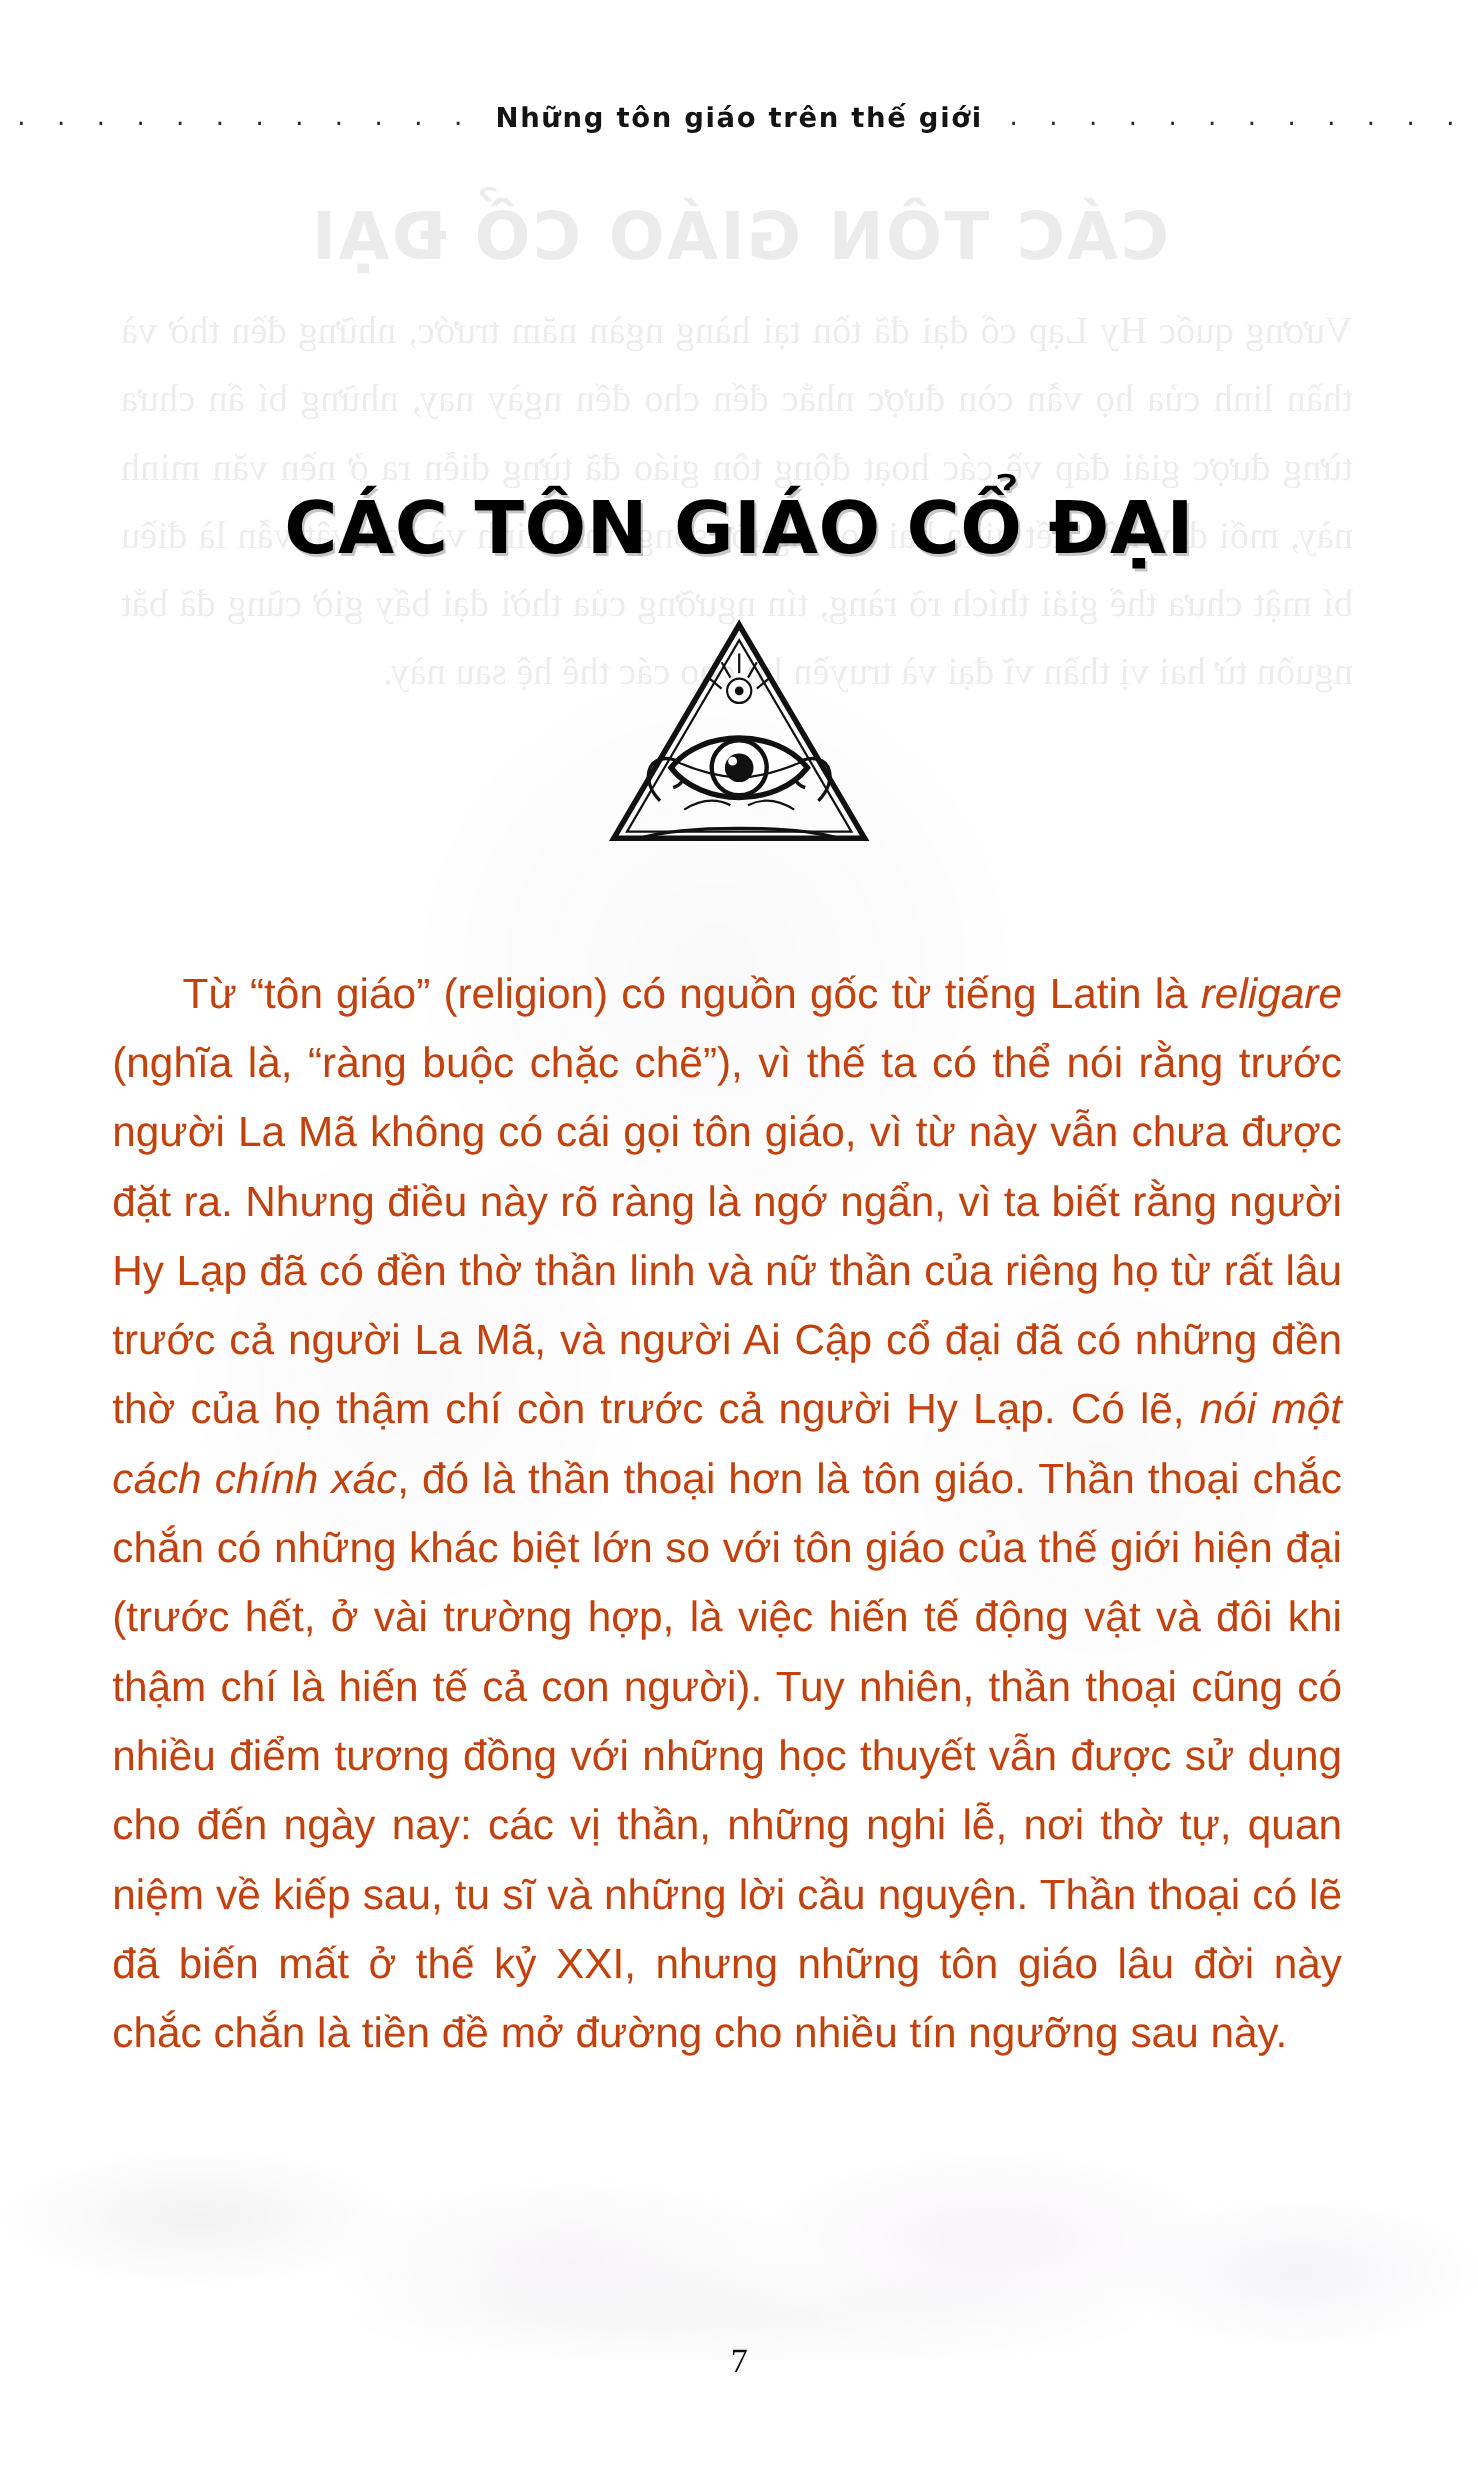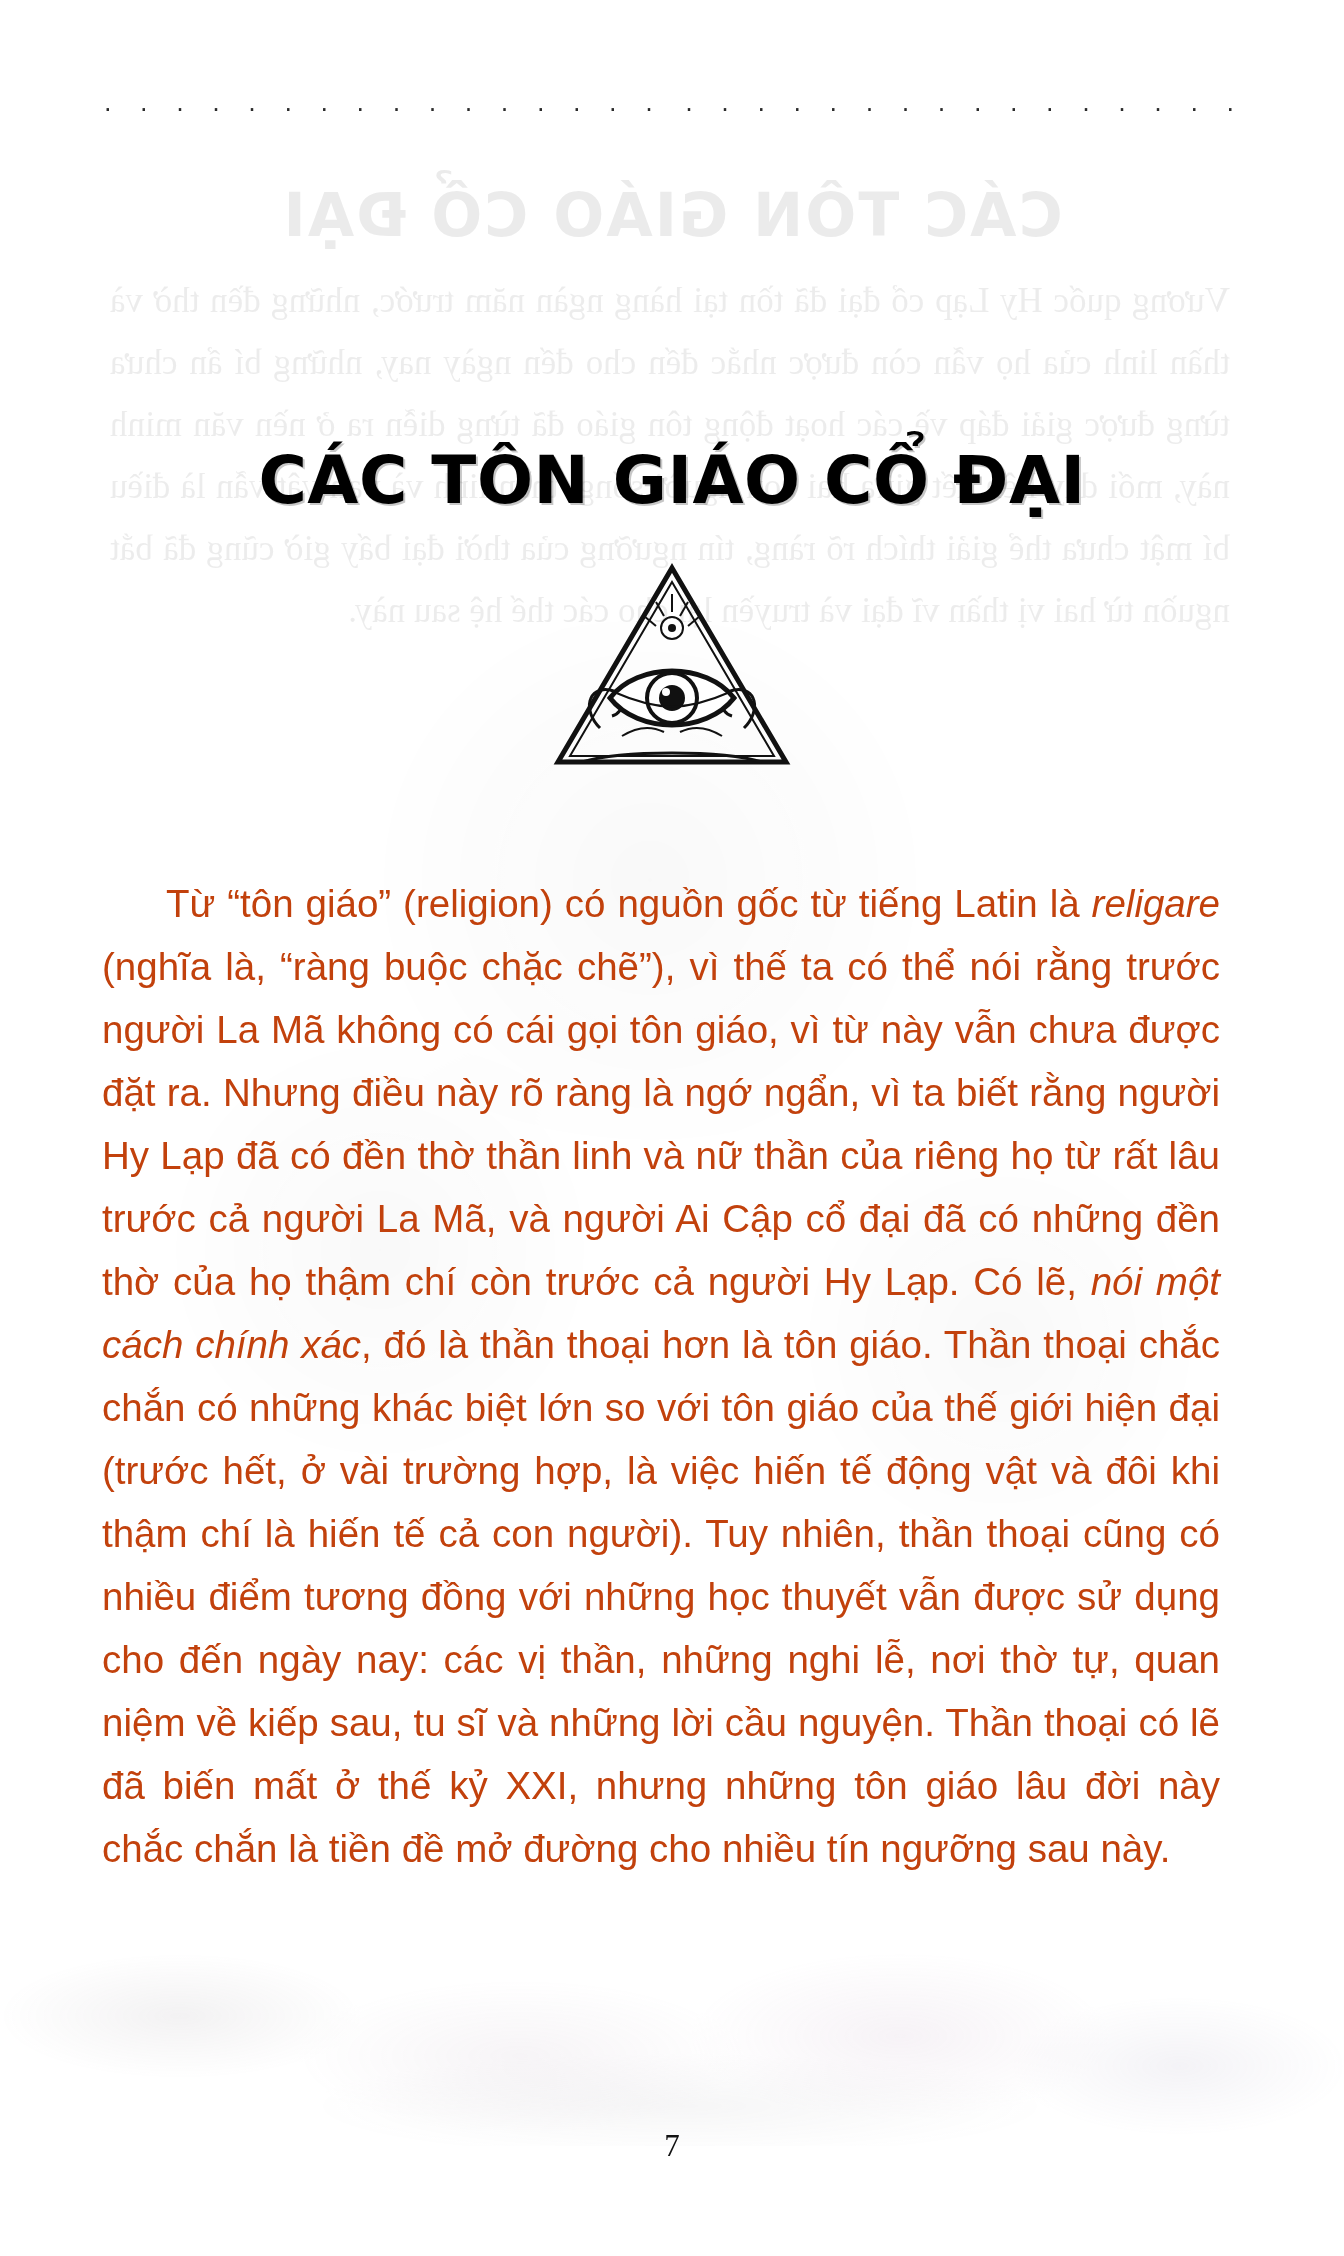--- a/index.html
+++ b/index.html
@@ -168,20 +168,21 @@
   <div class="ghost-layer">
     <div class="ghost-title">CÁC TÔN GIÁO CỔ ĐẠI</div>
     <div class="ghost-text">Vương quốc Hy Lạp cổ đại đã tồn tại hàng ngàn năm trước, những đền thờ và thần linh của họ vẫn còn được nhắc đến cho đến ngày nay, những bí ẩn chưa từng được giải đáp về các hoạt động tôn giáo đã từng diễn ra ở nền văn minh này, mối dây liên kết giữa hai con người sống, thần linh và vạn vật vẫn là điều bí mật chưa thể giải thích rõ ràng, tín ngưỡng của thời đại bấy giờ cũng đã bắt nguồn từ hai vị thần vĩ đại và truyền lại cho các thế hệ sau này.</div>
     <div class="ghost-blob" style="left:300px; top:480px; width:700px; height:520px;"></div>
     <div class="ghost-blob" style="left:120px; top:900px; width:520px; height:420px;"></div>
     <div class="ghost-blob" style="left:760px; top:1000px; width:480px; height:400px;"></div>
   </div>
 
   <div class="running-head">
     <span class="dots">. . . . . . . . . . . . . . . .</span>
+    <span class="running-head-title">Những tôn giáo trên thế giới</span>
     <span class="dots">. . . . . . . . . . . . . . . .</span>
   </div>
 
   <h1 class="chapter-title">CÁC TÔN GIÁO CỔ ĐẠI</h1>
 
   <div class="ornament">
     <svg viewBox="0 0 240 210" width="240" height="210" aria-hidden="true">
 
       <polygon points="120,8 234,202 6,202" fill="none" stroke="#111" stroke-width="5"></polygon>
       <polygon points="120,22 222,196 18,196" fill="none" stroke="#111" stroke-width="2"></polygon>

